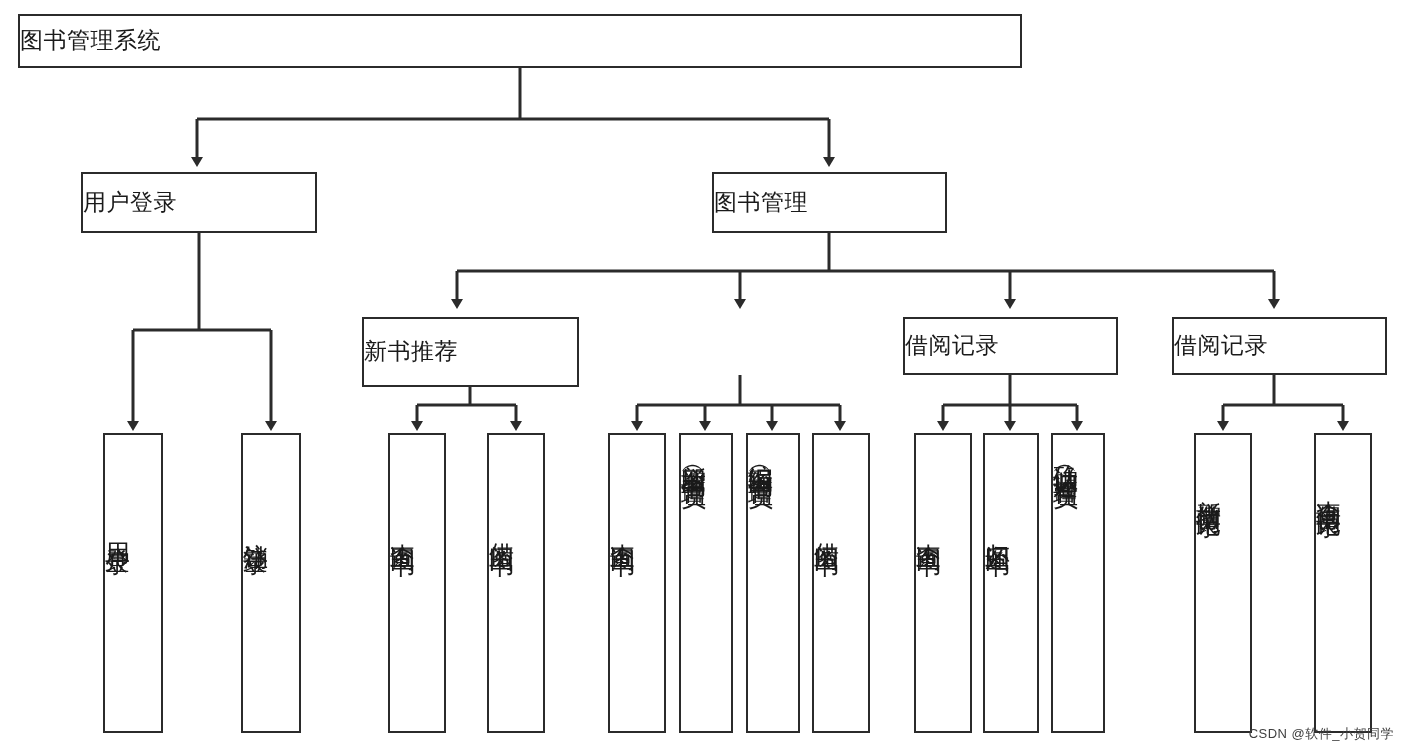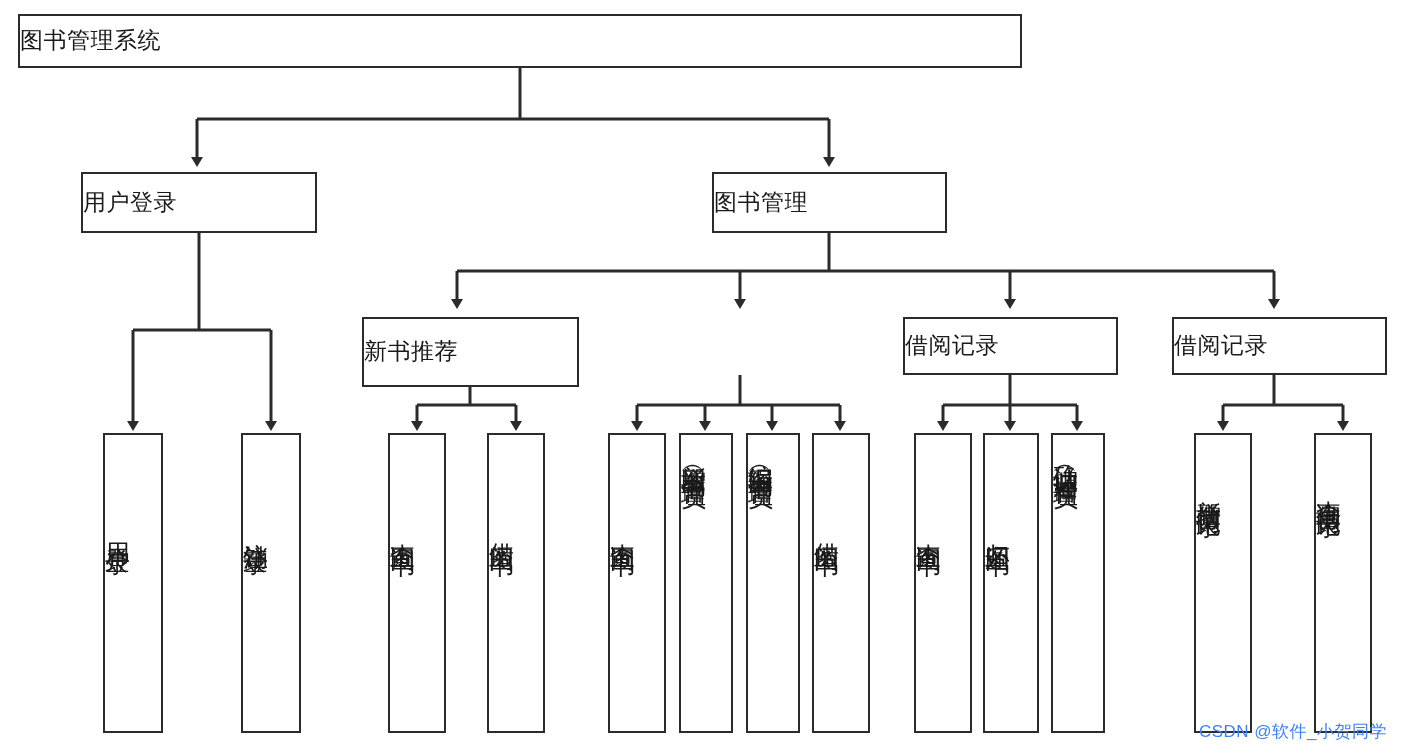--- a/index.html
+++ b/index.html
@@ -52,24 +52,24 @@
   }
   .node.vert .node-label {
     writing-mode: vertical-rl;
     text-orientation: upright;
     font-size: 25px;
     letter-spacing: 3px;
     line-height: 1;
   }
   #watermark {
     position: absolute;
-    right: 18px;
+    right: 11px;
     bottom: 4px;
-    font-size: 17px;
-    color: #3b82f6;
+    font-size: 13px;
+    color: #404040;
     letter-spacing: 0.5px;
     white-space: nowrap;
     pointer-events: none;
   }
 </style>
 </head>
 <body>
 
 <div id="diagram-root">
 

